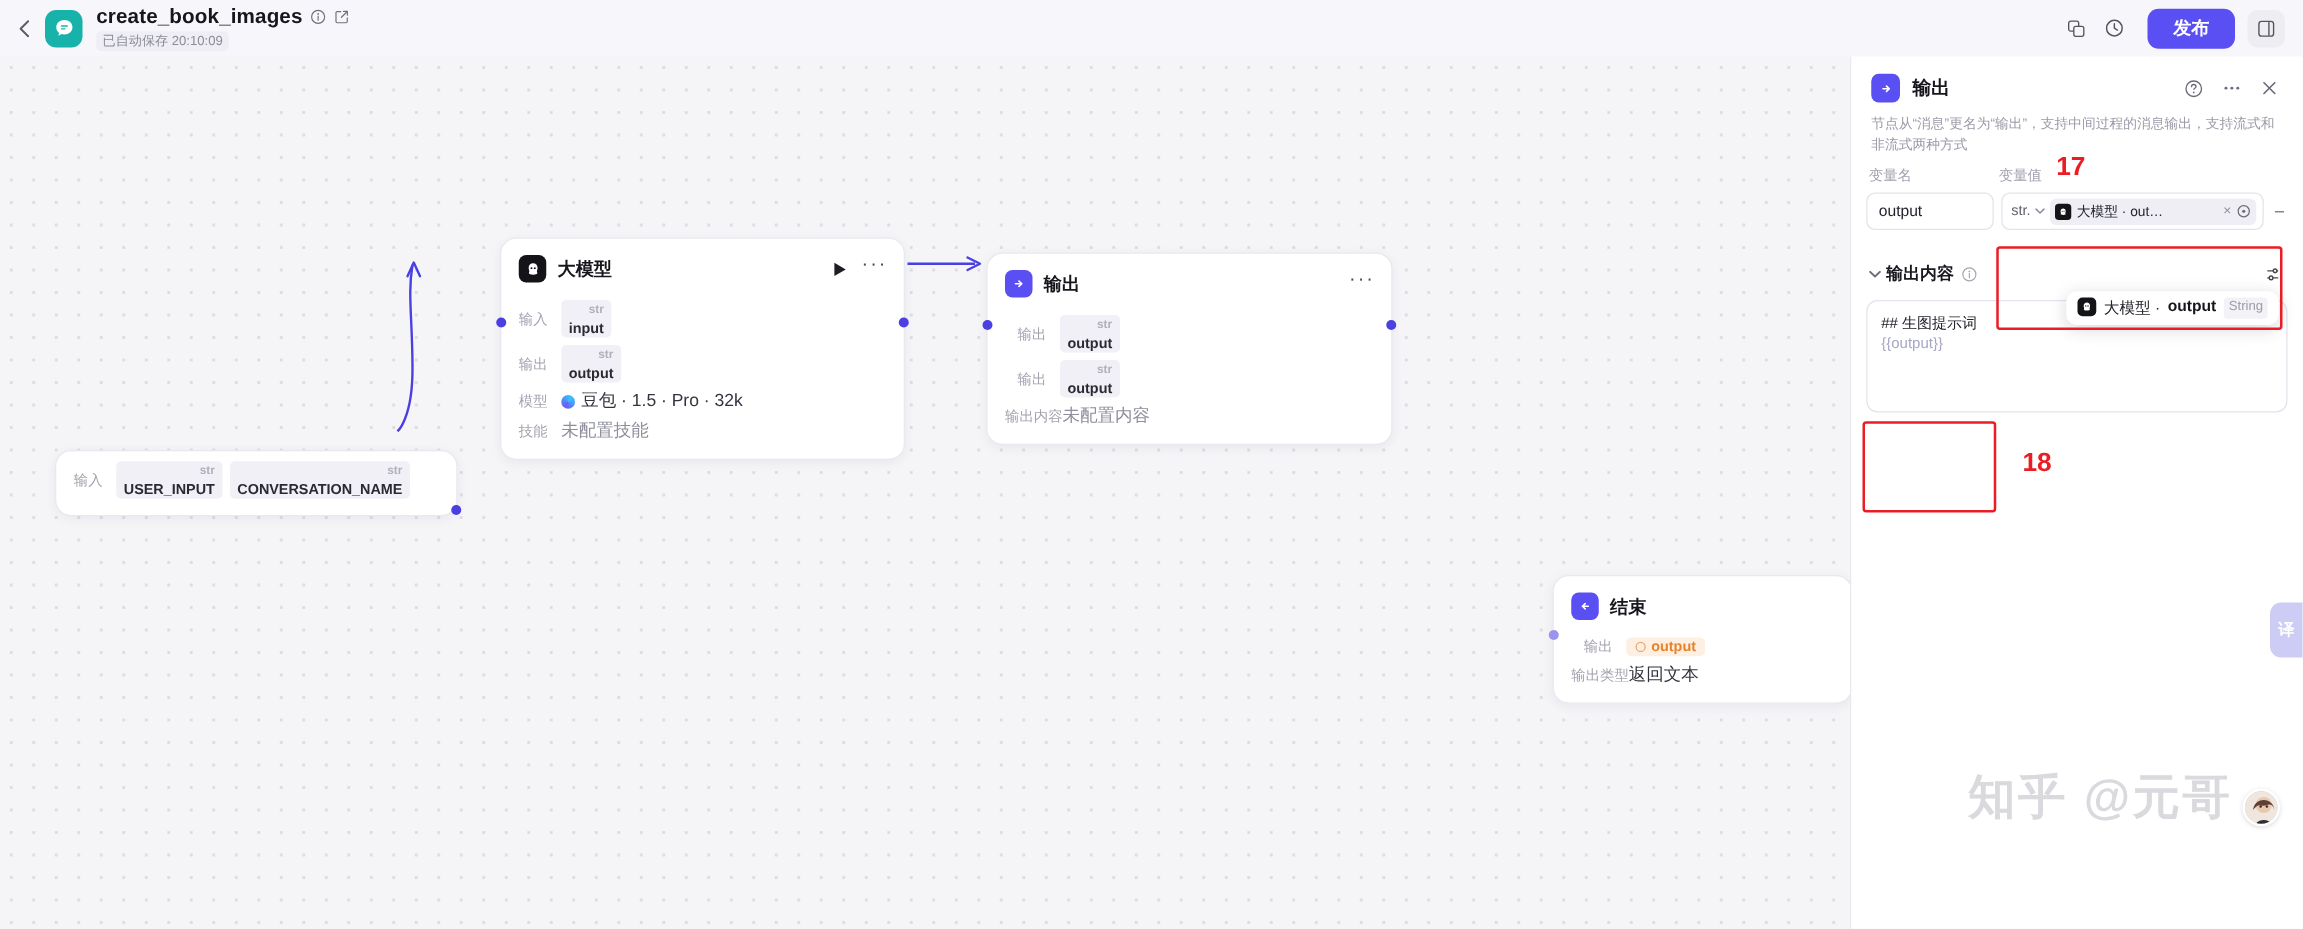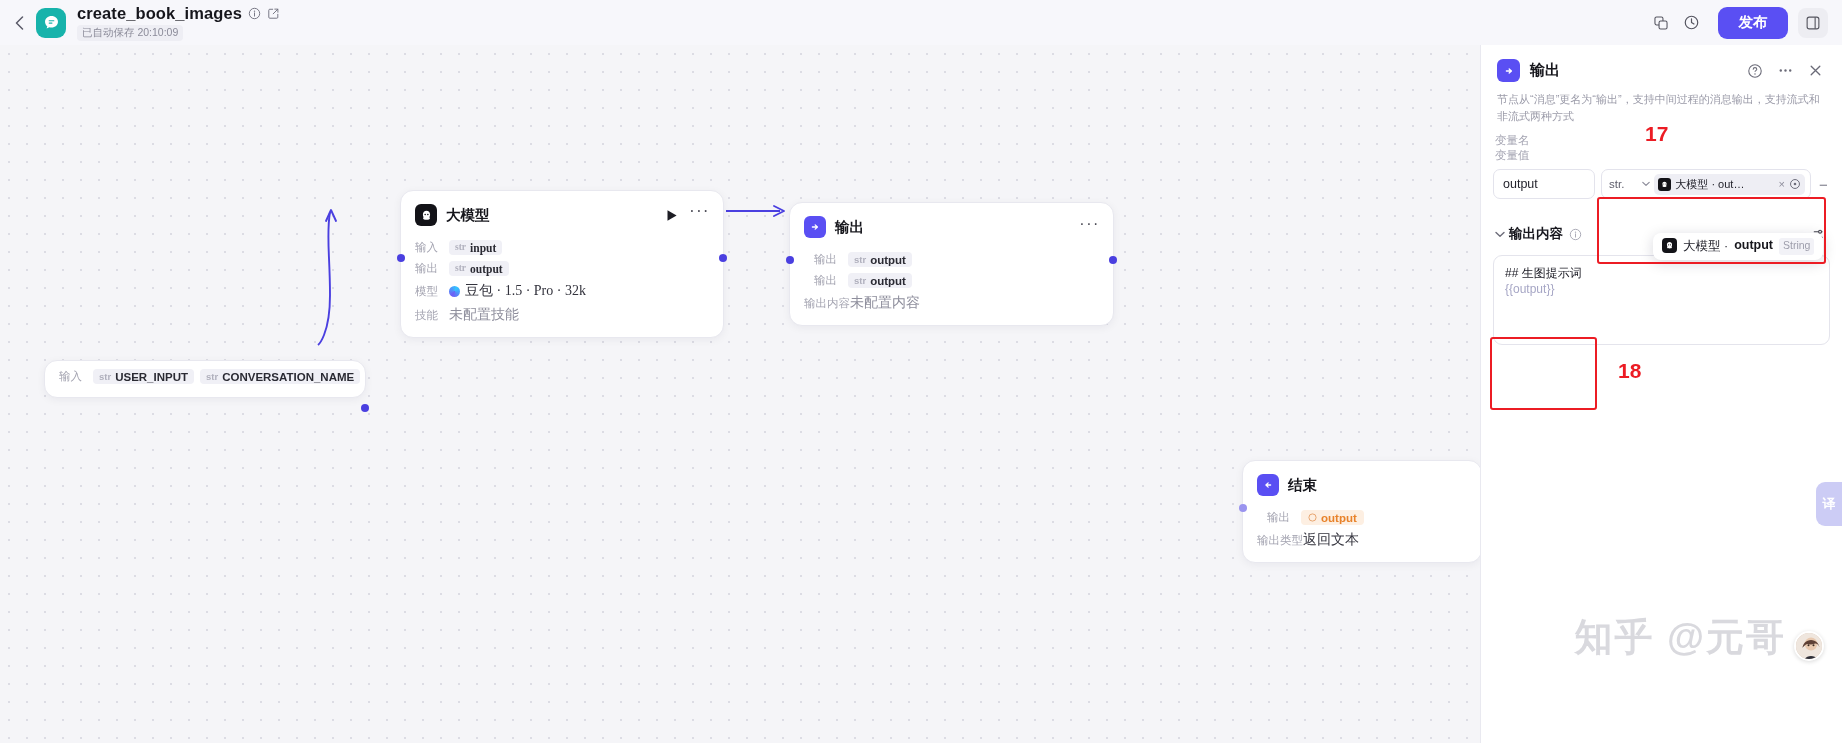--- a/index.html
+++ b/index.html
@@ -95,23 +95,23 @@
   .node-title { margin-left: 9px; font-size: 14.5px; font-weight: 700; color: #16161c; }
   .node-head-sp { flex: 1 1 auto; }
   .play-ico { color: #1d1d24; margin-right: 11px; display: flex; cursor: pointer; }
   .dots { color: #4a4a55; font-size: 16px; letter-spacing: 1.6px; line-height: 8px; cursor: pointer; padding-bottom: 6px;}
 
   .node-body { padding: 2px 14px 13px 14px; }
   .kv { display: flex; align-items: center; margin-top: 6px; }
   .kv-key { font-size: 11.5px; color: #a3a3b0; width: 34px; flex: 0 0 auto; }
   .kv-key.w2 { width: 46px; }
   .chip {
-    display: inline-flex; align-items: flex-start; gap: 4px;
+    display: inline-flex; align-items: flex-end; gap: 4px;
     background: #f0f0f6; border-radius: 4px;
-    padding: 1.5px 6px; margin-right: 6px;
+    padding: 1.5px 6px; margin-right: 6px; flex-direction: column;
   }
   .chip-t { font-size: 9.5px; color: #b0b0bd; font-weight: 700; }
   .chip-v { font-size: 11.5px; color: #2a2a33; font-weight: 700; }
   .kv-txt { font-size: 14px; color: #8e8e9c; }
   .kv-txt.dark { color: #33333d; }
   .model-dot {
     width: 11px; height: 11px; border-radius: 50%;
     background: conic-gradient(from 210deg,#6f5cf5,#32c5ff,#6f5cf5);
     margin-right: 5px; flex: 0 0 auto;
   }
@@ -121,21 +121,21 @@
   }
   .chip-orange .chip-v { color: #e8822a; }
 
   .port {
     position: absolute; width: 8px; height: 8px;
     border-radius: 50%; background: #4a3fe0;
   }
 
   
   #node-start { left: 44px; top: 315px; width: 322px; }
-  #node-llm   { left: 400px; top: 145px; width: 324px; font-family: Liberation Serif, serif; }
+  #node-llm   { left: 400px; top: 145px; width: 324px; }
   #node-out   { left: 789px; top: 157px; width: 325px; }
   #node-end   { left: 1242px; top: 415px; width: 240px; }
 
   
   .rpanel {
     position: absolute; top: 45px; right: 0;
     width: 362px; height: 698px;
     background: #fff;
     border-left: 1px solid #e9e9f0;
     z-index: 30;
@@ -161,37 +161,37 @@
   .sec-i { width: 13px; height: 13px; margin-left: 6px; color: #a6a6b3; display:flex;align-items:center;justify-content:center;}
   .sec-sp { flex: 1 1 auto; }
   .add-btn {
     width: 22px; height: 22px; border-radius: 6px; background: #eeedfd;
     display: flex; align-items: center; justify-content: center;
     color: #5a4ff3; font-size: 15px; cursor: pointer;
   }
   .slider-btn { width: 22px; height: 22px; display:flex; align-items:center; justify-content:center;
                 color: #45454f; cursor: pointer; }
 
-  .vt-head { display: flex; padding: 0 14px; margin-top: 8px; flex-direction: column; }
+  .vt-head { display: flex; padding: 0 14px; margin-top: 8px; }
   .vt-head span { font-size: 11.5px; color: #a2a2b0; }
   .vt-col1 { width: 104px; flex: 0 0 auto; }
 
   .vt-row { display: flex; align-items: center; padding: 0 12px; margin-top: 6px; gap: 6px; }
   .vname-input {
     width: 102px; height: 30px; border: 1px solid #e3e3ec; border-radius: 7px;
     font-size: 12.5px; color: #23232c; padding: 0 9px; background: #fff;
     font-family: inherit; outline: none; flex: 0 0 auto;
   }
   .vval-box {
     flex: 1 1 auto; height: 30px;
     border: 1px solid #e3e3ec; border-radius: 7px;
     display: flex; align-items: center; padding: 0 5px 0 7px; gap: 4px;
     background: #fff; min-width: 0;
   }
-  .type-sel { display: flex; align-items: center; gap: 18px; cursor: pointer; flex: 0 0 auto; }
+  .type-sel { display: flex; align-items: center; gap: 4px; cursor: pointer; flex: 0 0 auto; }
   .type-sel .tt { font-size: 11.5px; color: #5d5d6b; }
   .type-sel .cv { font-size: 9px; color: #8b8b99; }
   .vchip {
     flex: 1 1 auto; min-width: 0;
     display: flex; align-items: center; gap: 4px;
     background: #eeeef4; border-radius: 5px; height: 21px; padding: 0 4px 0 4px;
   }
   .vchip-ico { width: 13px; height: 13px; border-radius: 3px; background: #131318;
                display:flex; align-items:center; justify-content:center; flex:0 0 auto;}
   .vchip-txt {

